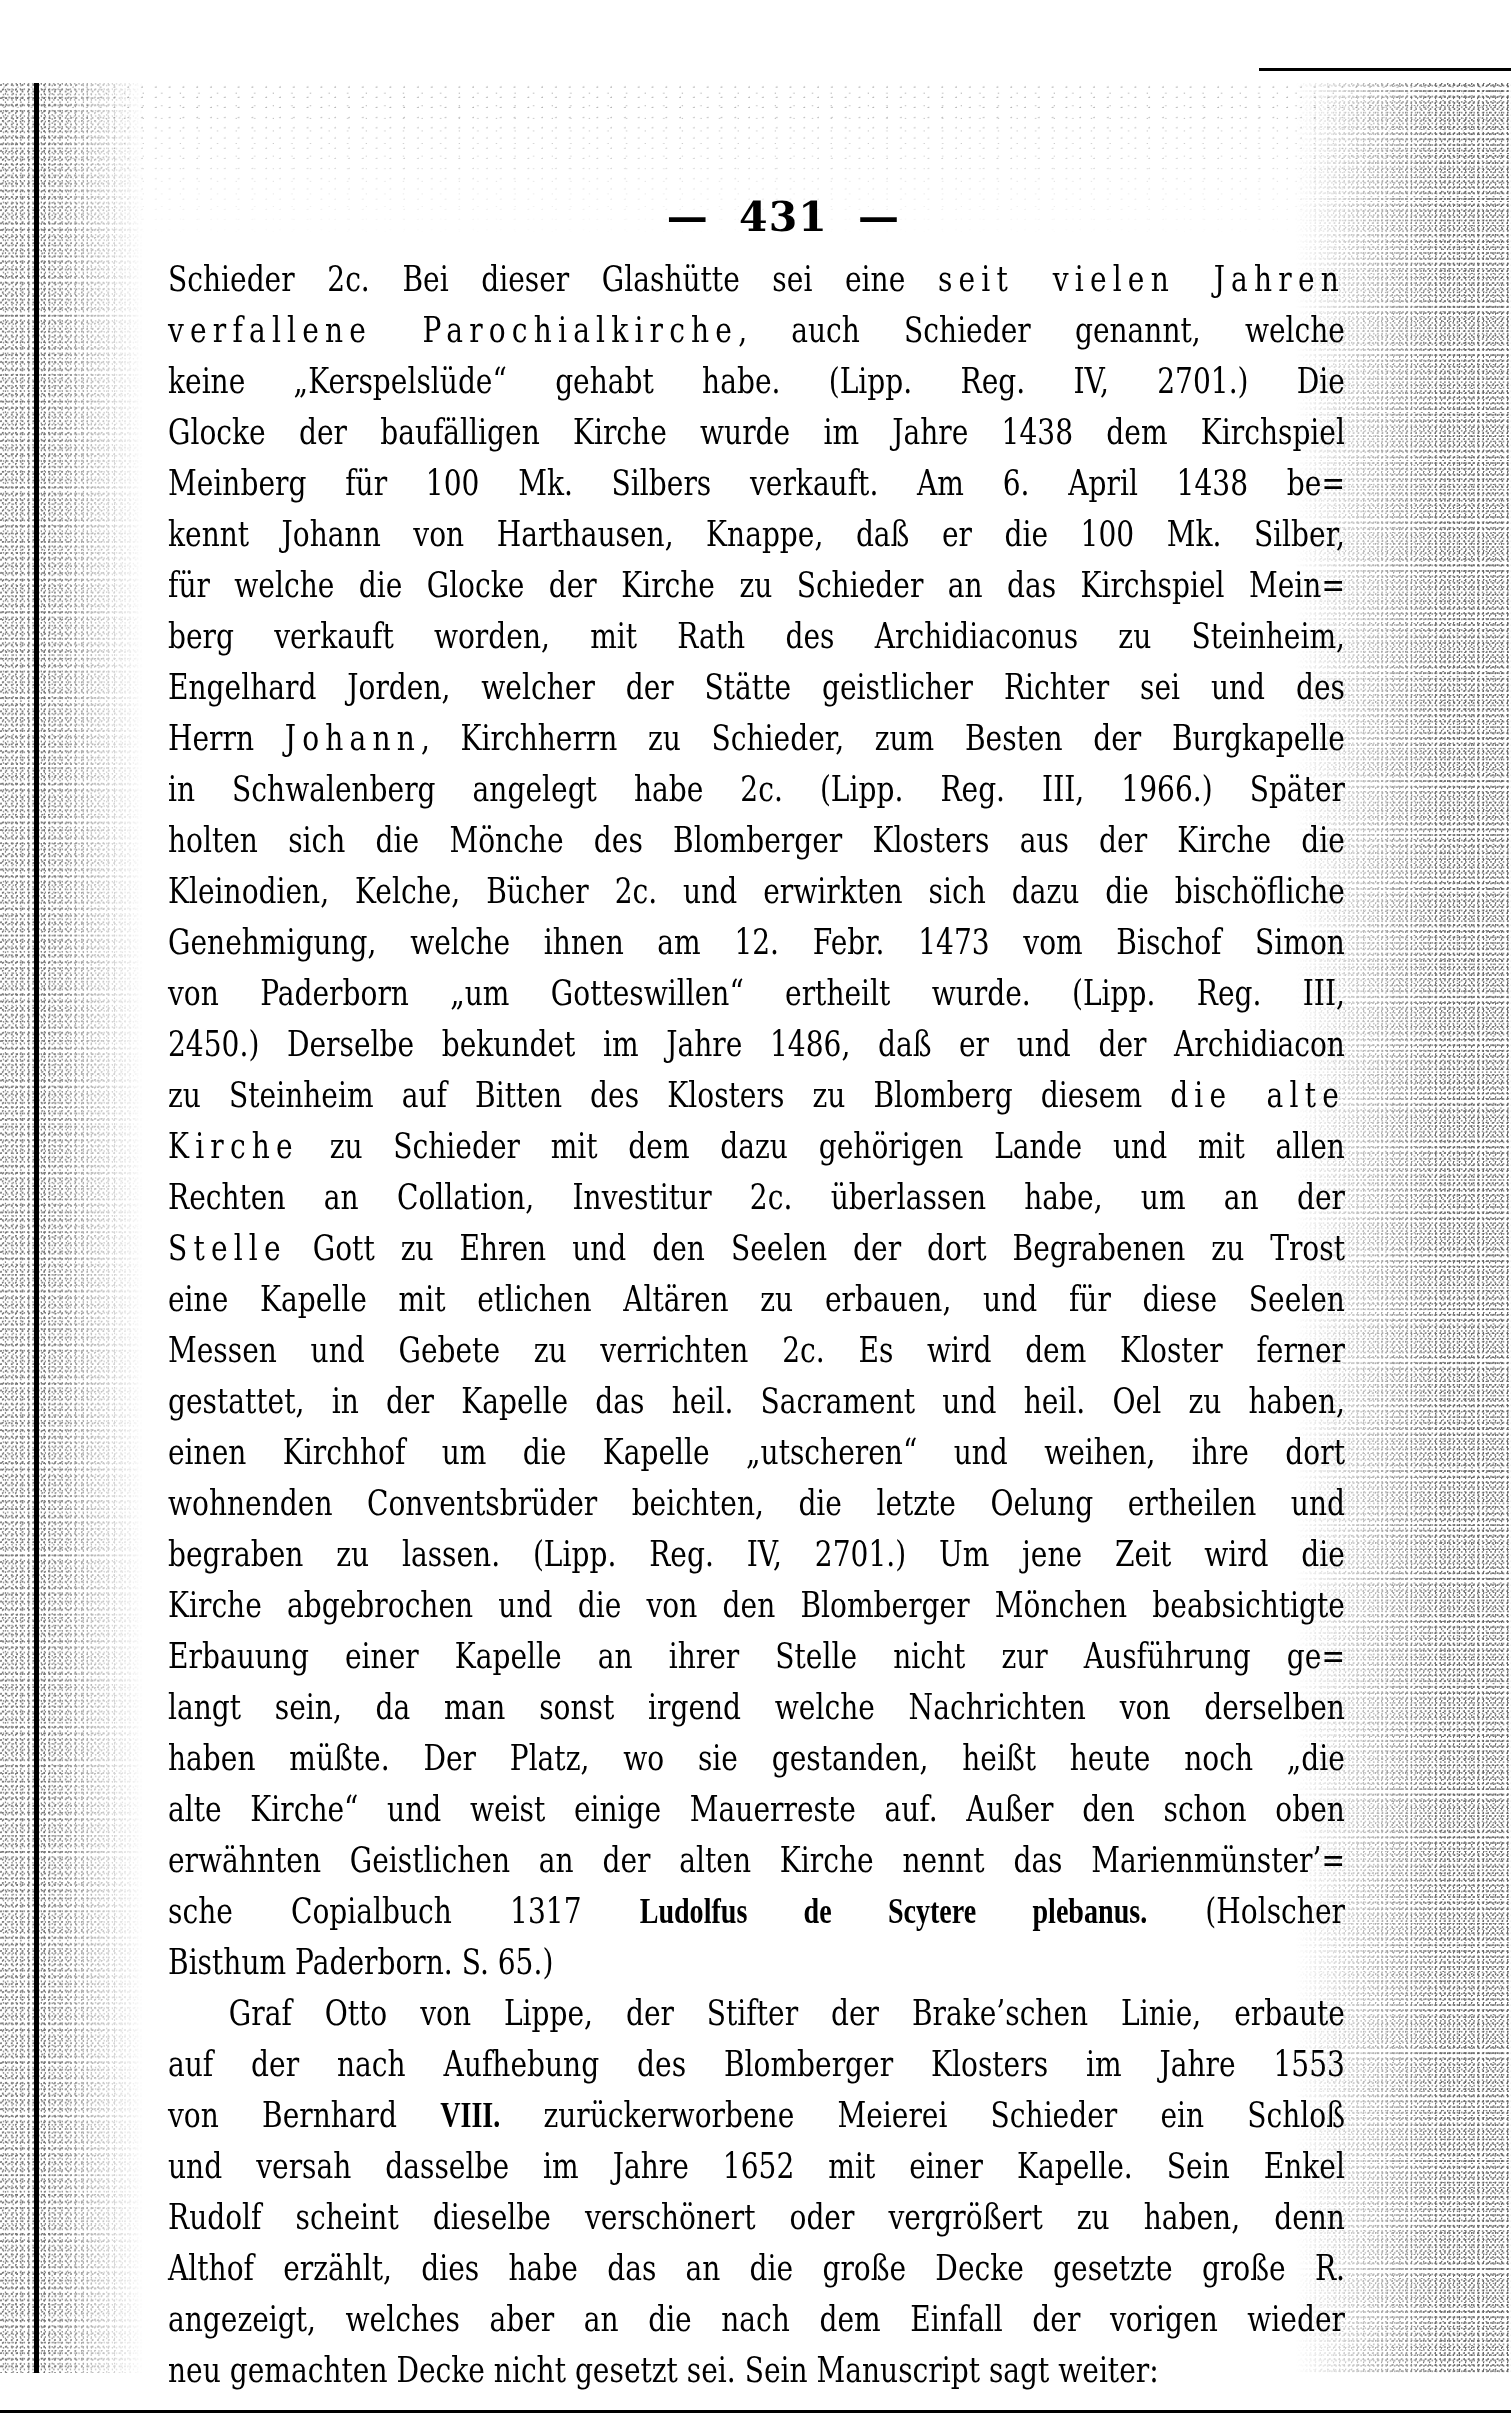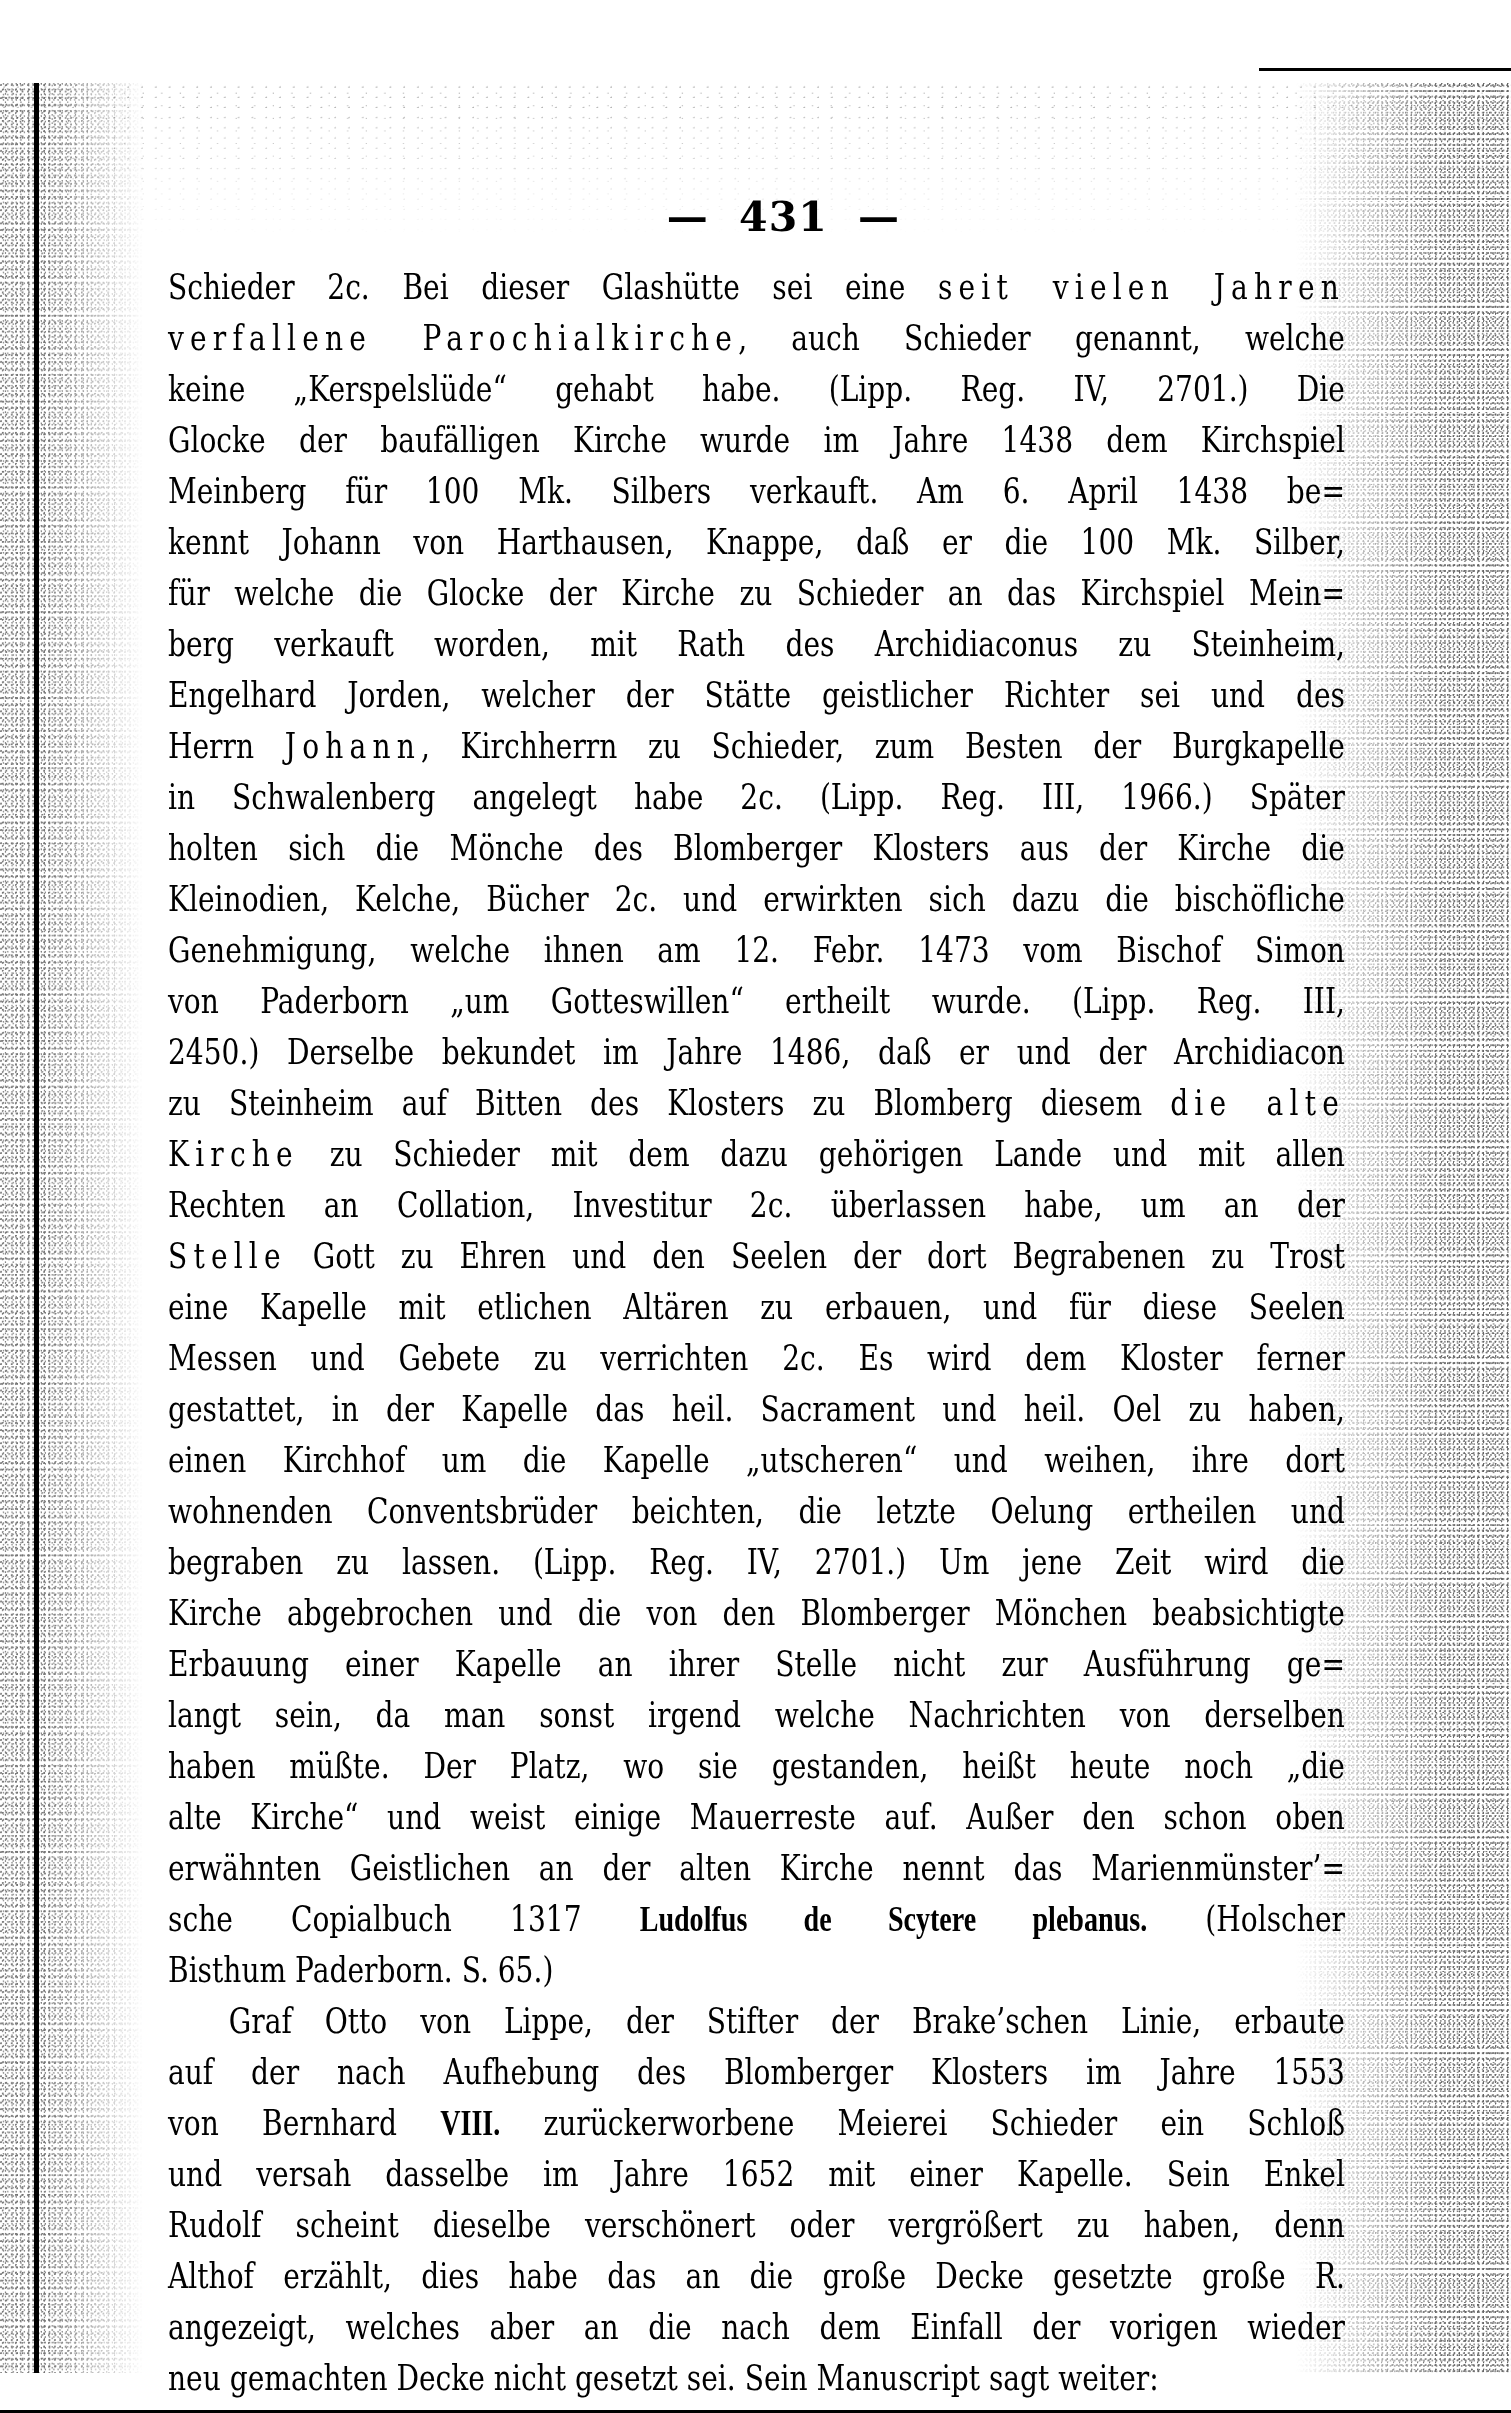--- a/index.html
+++ b/index.html
@@ -101,21 +101,21 @@
     letter-spacing: 1.2px;
     padding-left: 28px;
   }
   .page-number .dash {
     display: inline-block;
     margin: 0 30px;
   }
   .text-block {
     position: absolute;
     left: 168px;
-    top: 261px;
+    top: 253px;
     width: 1177px;
   }
   .line {
     height: 51px;
     line-height: 51px;
     font-size: 36px;
     white-space: nowrap;
     text-align: justify;
     text-align-last: justify;
     transform: scaleX(0.78);

